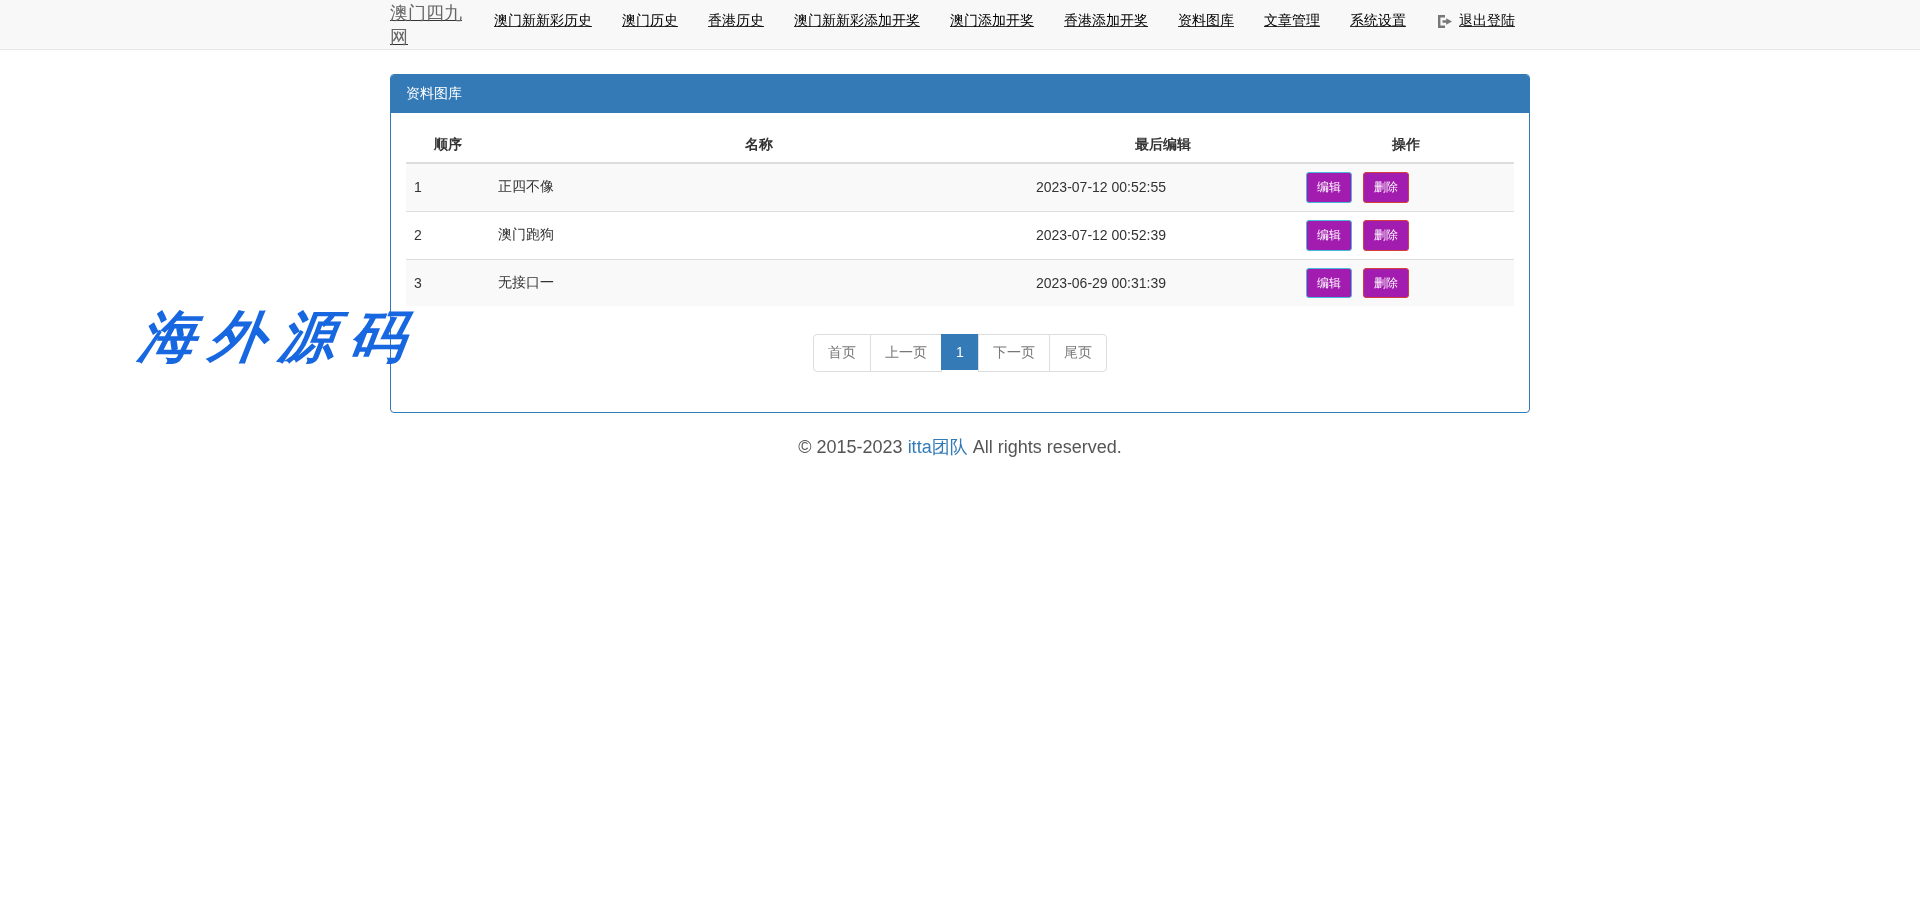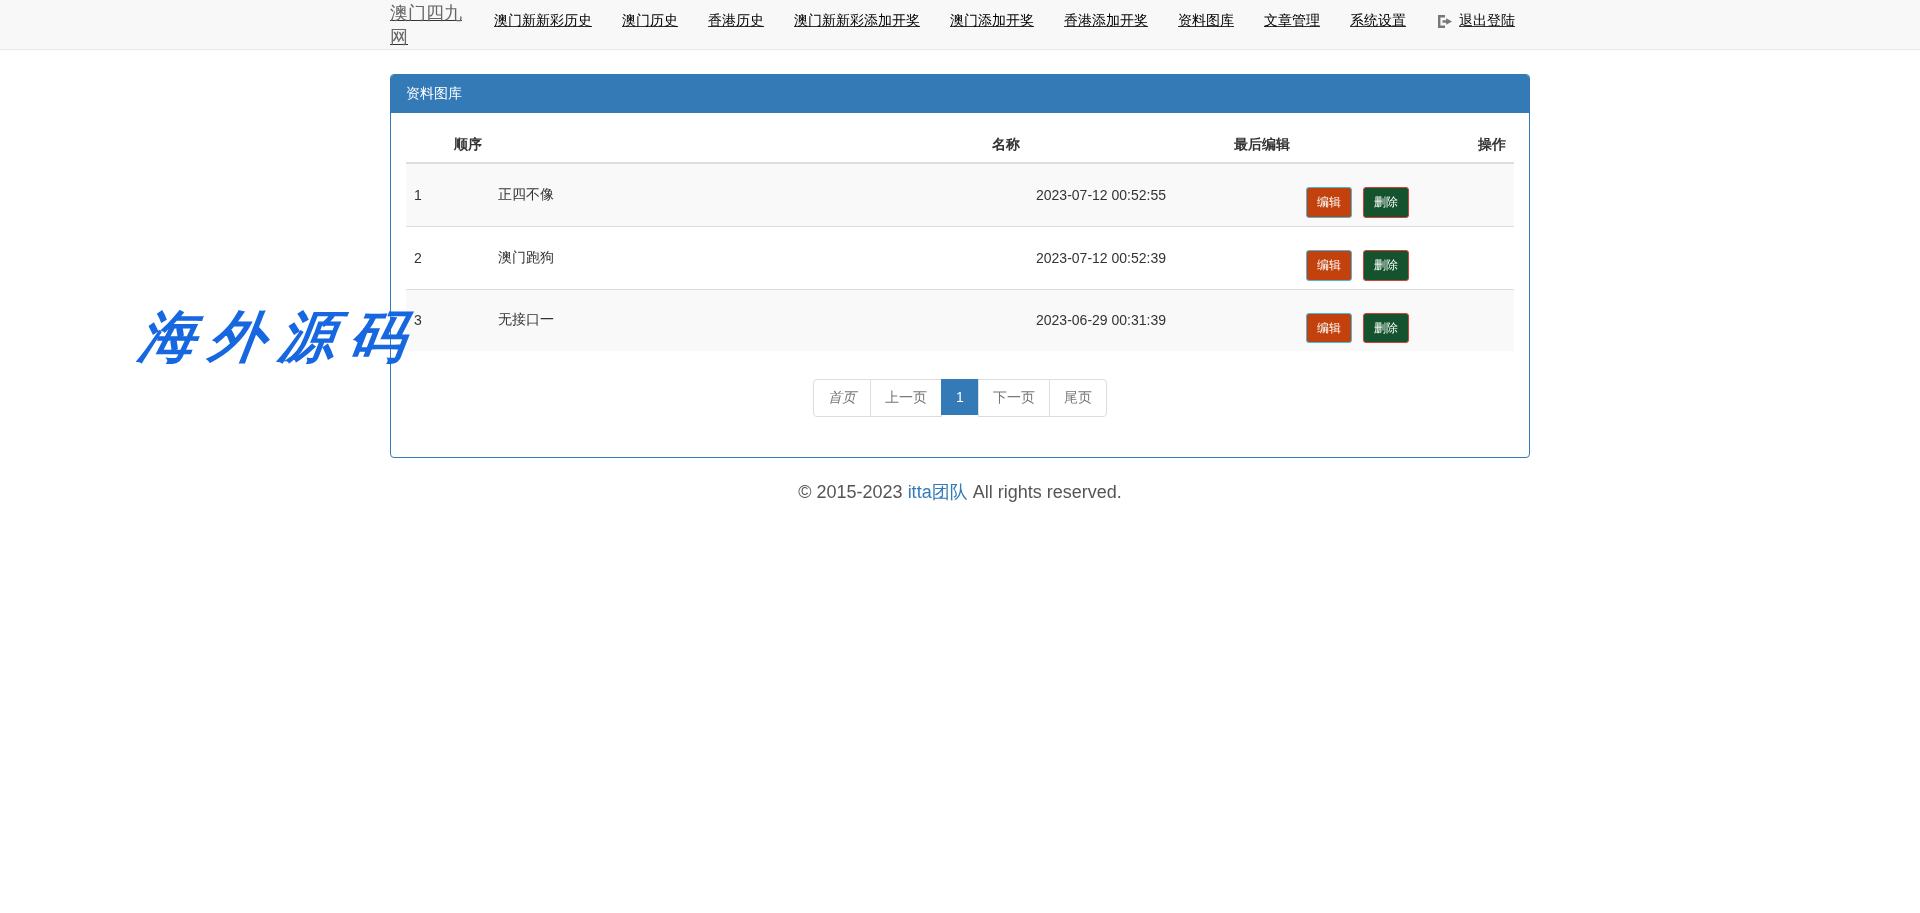--- a/index.html
+++ b/index.html
@@ -73,21 +73,21 @@
   }
   .panel-body { padding: 15px 15px 40px 15px; }
 
   
   table.data-table {
     width: 100%;
     border-collapse: collapse;
     font-size: 14px;
   }
   .data-table th {
-    text-align: right;
+    text-align: center;
     font-weight: bold;
     padding: 8px;
     border-bottom: 2px solid #ddd;
     color: #333;
   }
   .data-table td {
     padding: 8px;
     border-top: 1px solid #ddd;
     vertical-align: middle;
     color: #333;
@@ -102,22 +102,22 @@
     display: inline-block;
     padding: 6px 10px;
     font-size: 12px;
     line-height: 1.4;
     color: #fff;
     border-radius: 3px;
     border: 1px solid transparent;
     cursor: pointer;
     font-family: inherit;
   }
-  .btn-info   { background: #c2410c; border-color: #46b8da; }
-  .btn-danger { background: #14532d; border-color: #d43f3a; margin-top: 15px; }
+  .btn-info   { background: #a21caf; border-color: #46b8da; }
+  .btn-danger { background: #a21caf; border-color: #d43f3a; }
   .btn + .btn { margin-left: 7px; }
 
   
   .pagination-wrap {
     display: flex;
     justify-content: center;
     margin-top: 28px;
   }
   .pagination {
     display: flex;
@@ -127,21 +127,21 @@
     display: block;
     padding: 9px 14px;
     font-size: 14px;
     color: #777;
     background: #fff;
     border: 1px solid #ddd;
     margin-left: -1px;
     text-decoration: none;
     cursor: pointer;
   }
-  .pagination li:first-child a { border-radius: 4px 0 0 4px; margin-left: 0; font-style: italic; }
+  .pagination li:first-child a { border-radius: 4px 0 0 4px; margin-left: 0; }
   .pagination li:last-child a  { border-radius: 0 4px 4px 0; }
   .pagination li.active a {
     background: #337ab7;
     border-color: #337ab7;
     color: #fff;
     cursor: default;
   }
 
   
   .footer {

